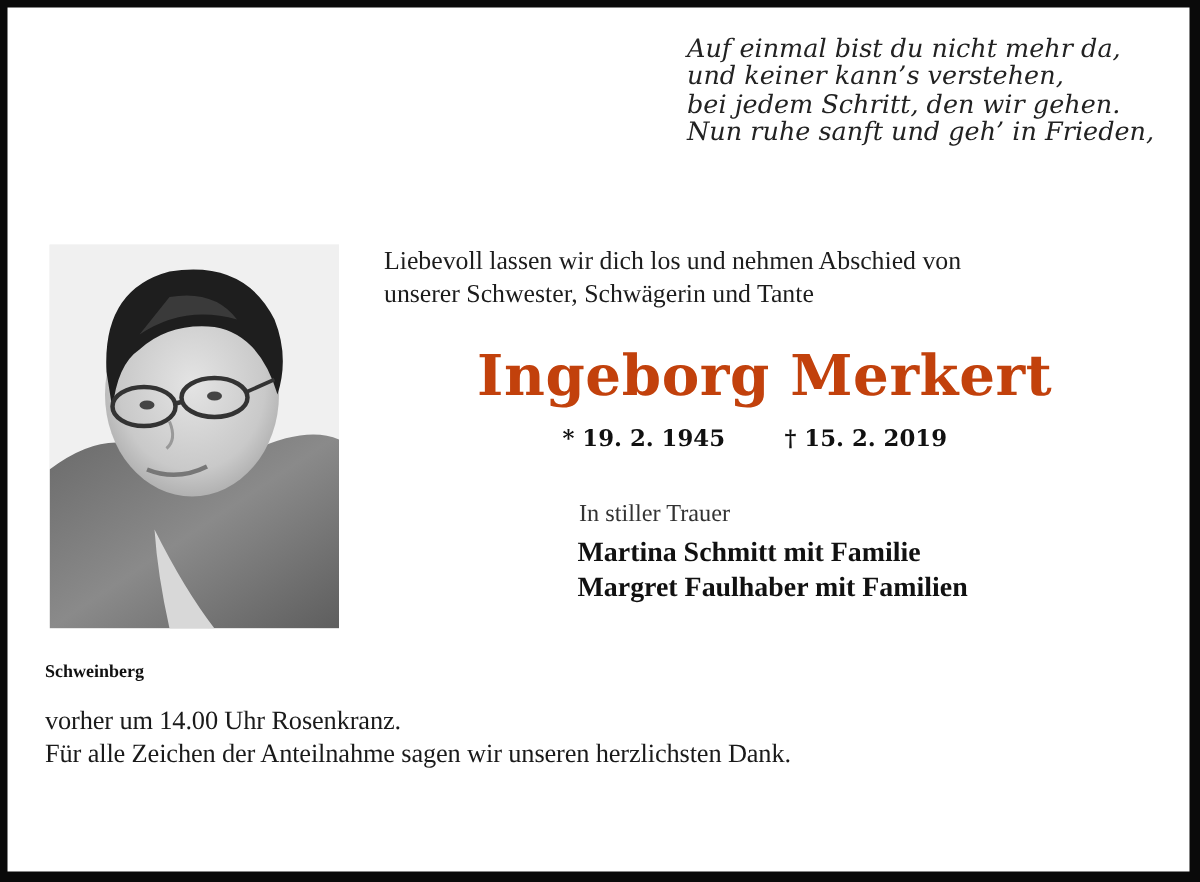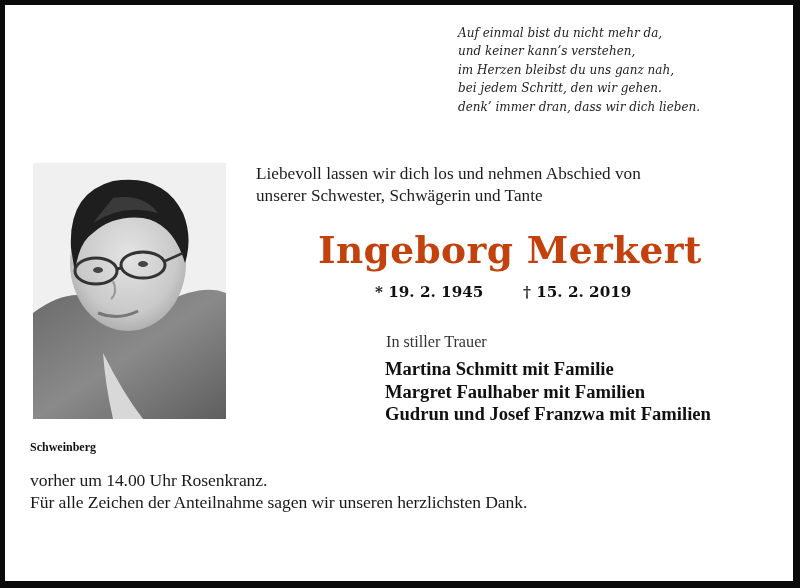--- a/index.html
+++ b/index.html
@@ -1,21 +1,21 @@
 <!DOCTYPE html>
 <html><head>
 <meta charset="utf-8">
 <style>
   html, body { margin:0; padding:0; }
   body { width:800px; height:588px; background:#ffffff; position:relative; overflow:hidden; }
   .frame { position:absolute; left:0; top:0; width:800px; height:588px; box-sizing:border-box;
            border-style:solid; border-color:#0a0a0a; border-width:5px 7px 7px 5px; background:#fff; }
   .serif { font-family:"DejaVu Serif", "Liberation Serif", serif; color:#1a1a1a; }
   .lib { font-family:"Liberation Serif", serif; color:#1a1a1a; }
-  .poem { position:absolute; left:458px; top:24px; font-style:italic; font-size:12px; line-height:18.4px; color:#222; }
+  .poem { position:absolute; left:458px; top:24px; font-style:italic; font-size:17px; line-height:18.4px; color:#222; }
   .poem div { white-space:nowrap; }
   .intro { position:absolute; left:256px; top:163px; font-size:17.2px; line-height:21.5px; white-space:nowrap; color:#1c1c1c; }
   .name { position:absolute; left:318px; top:228px; font-family:"DejaVu Serif", serif; font-weight:bold; font-size:37.5px; letter-spacing:0.4px; color:#c2410c; white-space:nowrap; }
   .dates { position:absolute; top:283px; font-family:"DejaVu Serif", serif; font-weight:bold; font-size:15.2px; color:#111; white-space:nowrap; }
   .birth { left:375px; }
   .death { left:523px; }
   .trauer { position:absolute; left:386px; top:333px; font-size:16.2px; color:#333; white-space:nowrap; }
   .mourners { position:absolute; left:385px; top:358px; font-family:"Liberation Serif", serif; font-weight:bold; font-size:18.6px; line-height:22.5px; color:#111; }
   .mourners div { white-space:nowrap; }
   .photo { position:absolute; left:33px; top:163px; width:193px; height:256px; overflow:hidden; background:#eeeeee; }
@@ -24,23 +24,22 @@
   .info div { white-space:nowrap; }
 </style>
 </head>
 <body>
 
 <div class="frame"></div>
 
 <div class="poem serif">
   <div>Auf einmal bist du nicht mehr da,</div>
   <div>und keiner kann’s verstehen,</div>
-  <div>im Herzen bleibst du uns ganz nah,</div>
   <div>bei jedem Schritt, den wir gehen.</div>
-  <div>denk’ immer dran, dass wir dich lieben.</div>
+  <div>Nun ruhe sanft und geh’ in Frieden,</div>
 </div>
 
 <div class="photo">
   <svg width="193" height="256" viewBox="0 0 193 256">
     <defs>
       <radialGradient id="faceG" cx="50%" cy="45%" r="60%">
         <stop offset="0%" stop-color="#e4e4e4"></stop>
         <stop offset="70%" stop-color="#c9c9c9"></stop>
         <stop offset="100%" stop-color="#a8a8a8"></stop>
       </radialGradient>
@@ -73,21 +72,20 @@
 </div>
 
 <div class="name">Ingeborg Merkert</div>
 <div class="dates birth">* 19. 2. 1945</div>
 <div class="dates death">† 15. 2. 2019</div>
 
 <div class="trauer lib">In stiller Trauer</div>
 <div class="mourners">
   <div>Martina Schmitt mit Familie</div>
   <div>Margret Faulhaber mit Familien</div>
-  <div>Gudrun und Josef Franzwa mit Familien</div>
 </div>
 
 <div class="place">Schweinberg</div>
 
 <div class="info">
   <div>vorher um 14.00 Uhr Rosenkranz.</div>
   <div>Für alle Zeichen der Anteilnahme sagen wir unseren herzlichsten Dank.</div>
 </div>
 
 </body></html>

